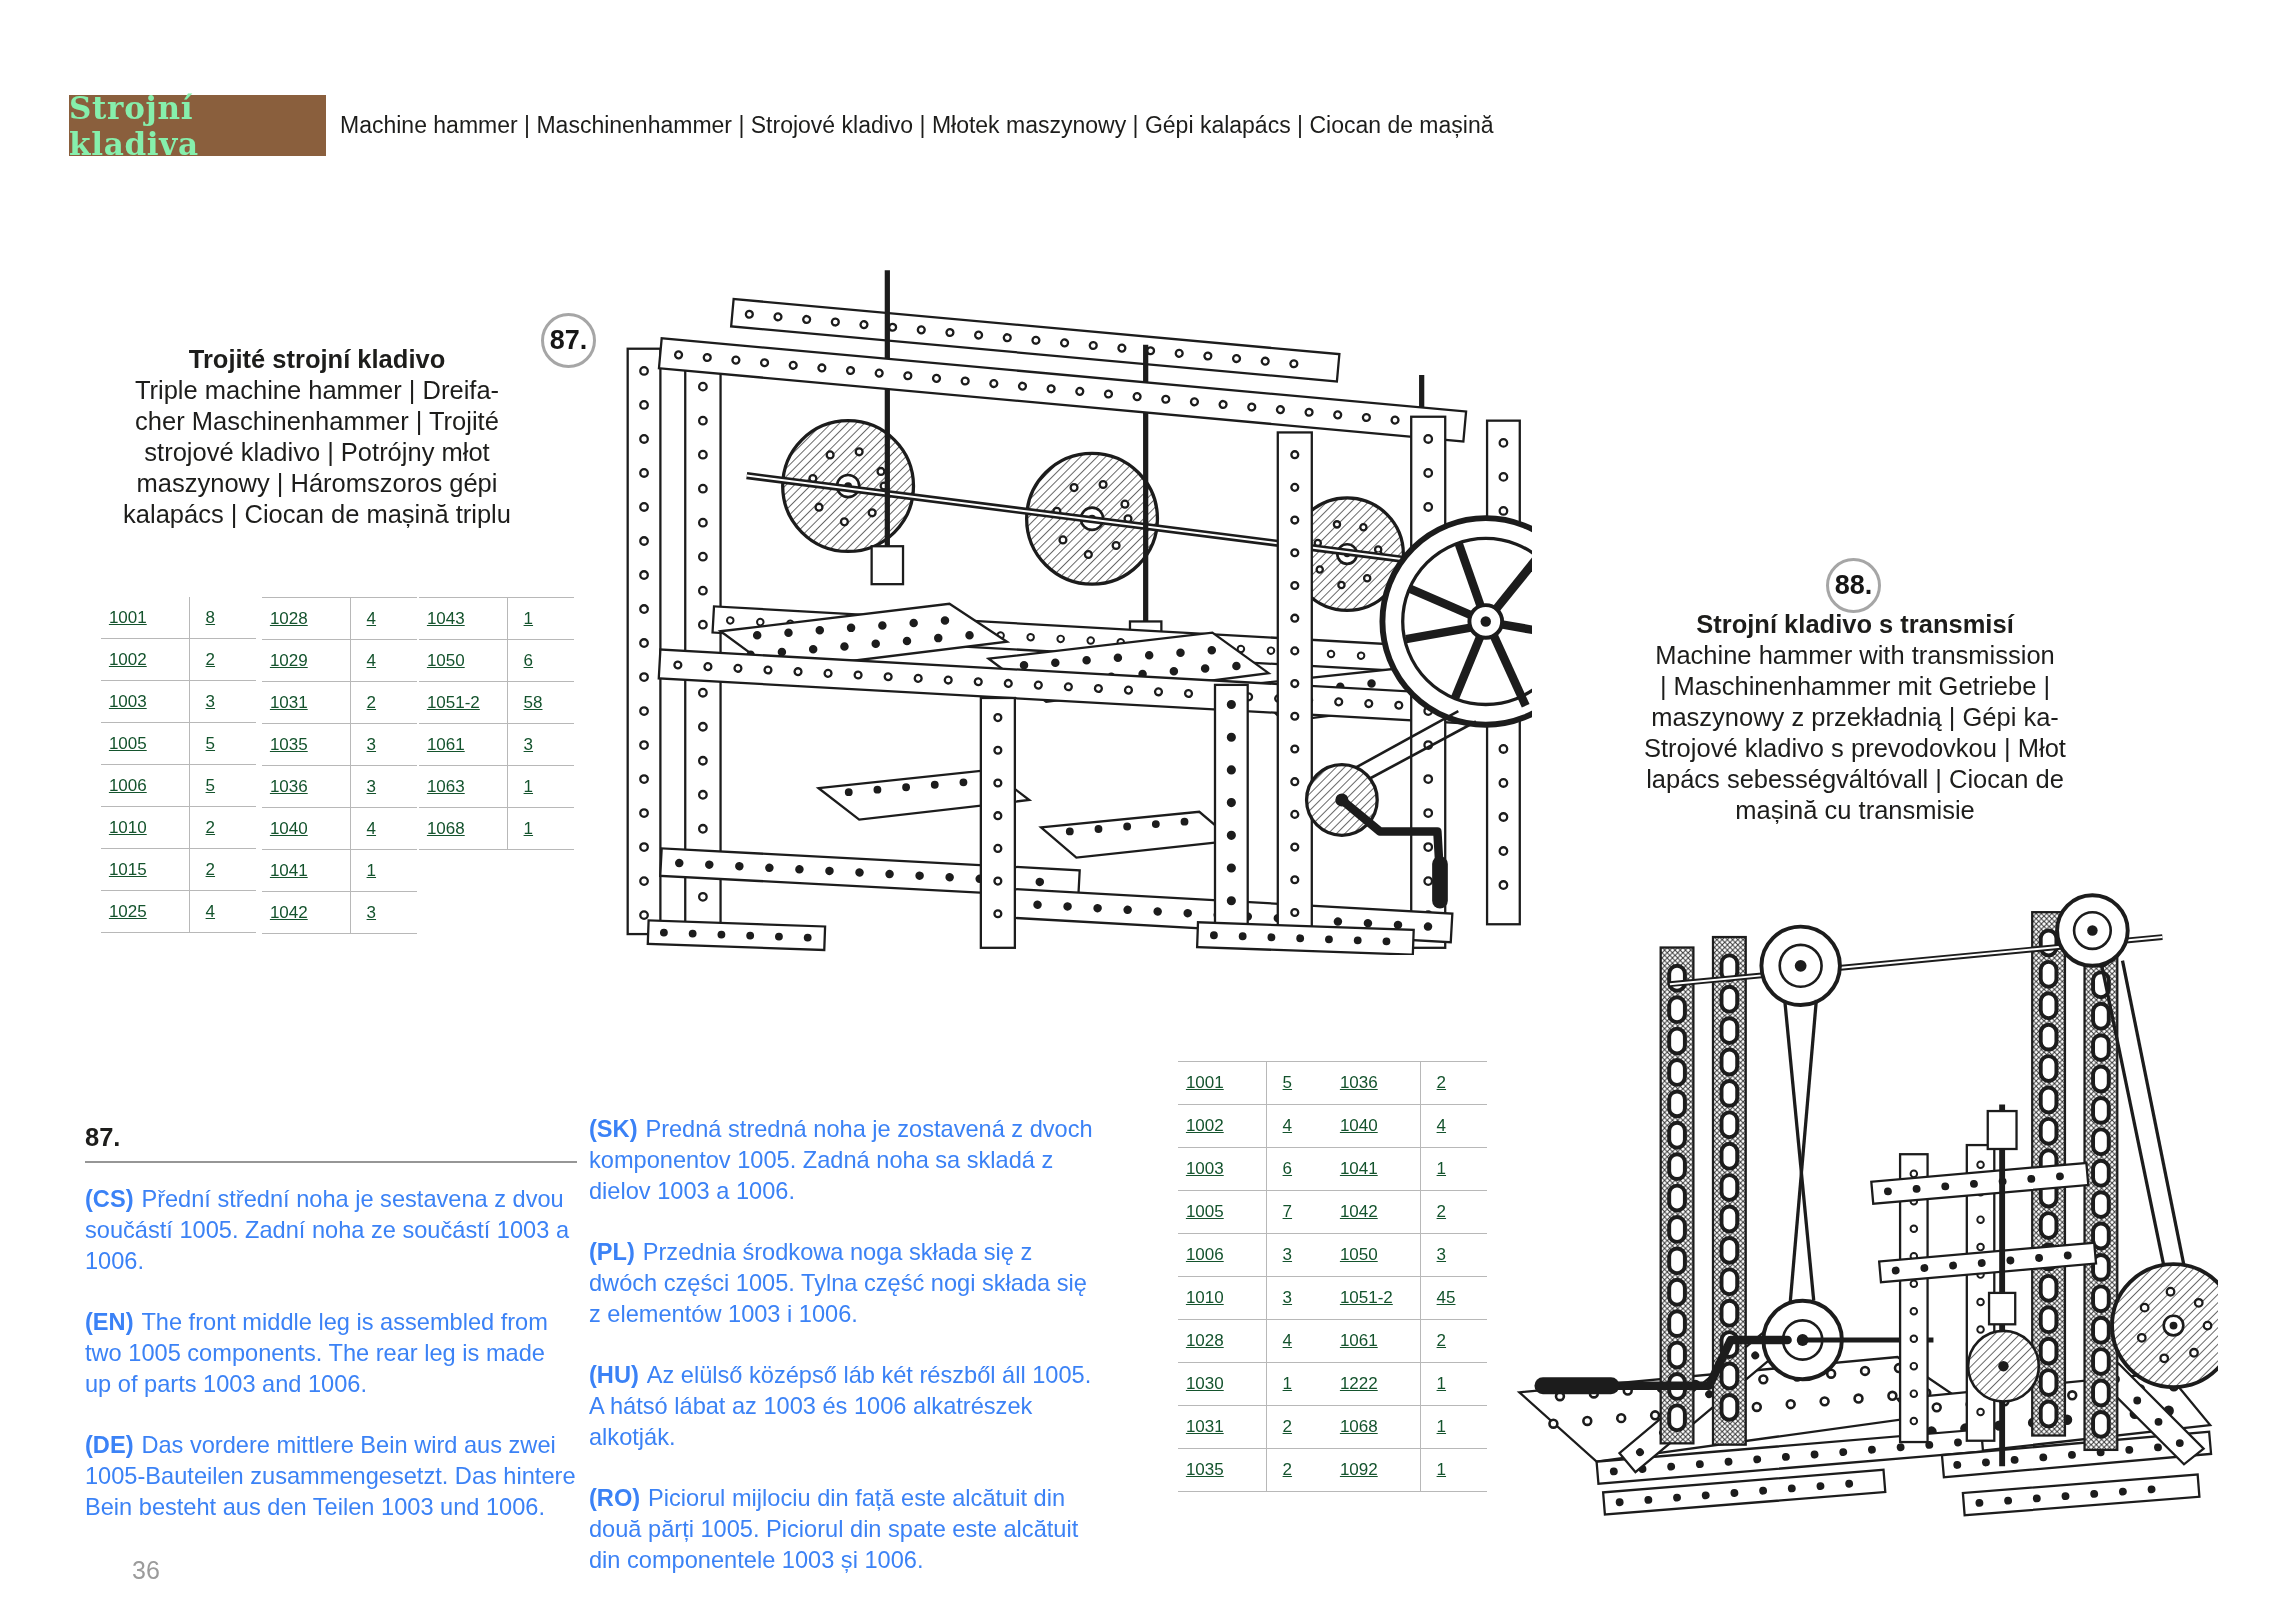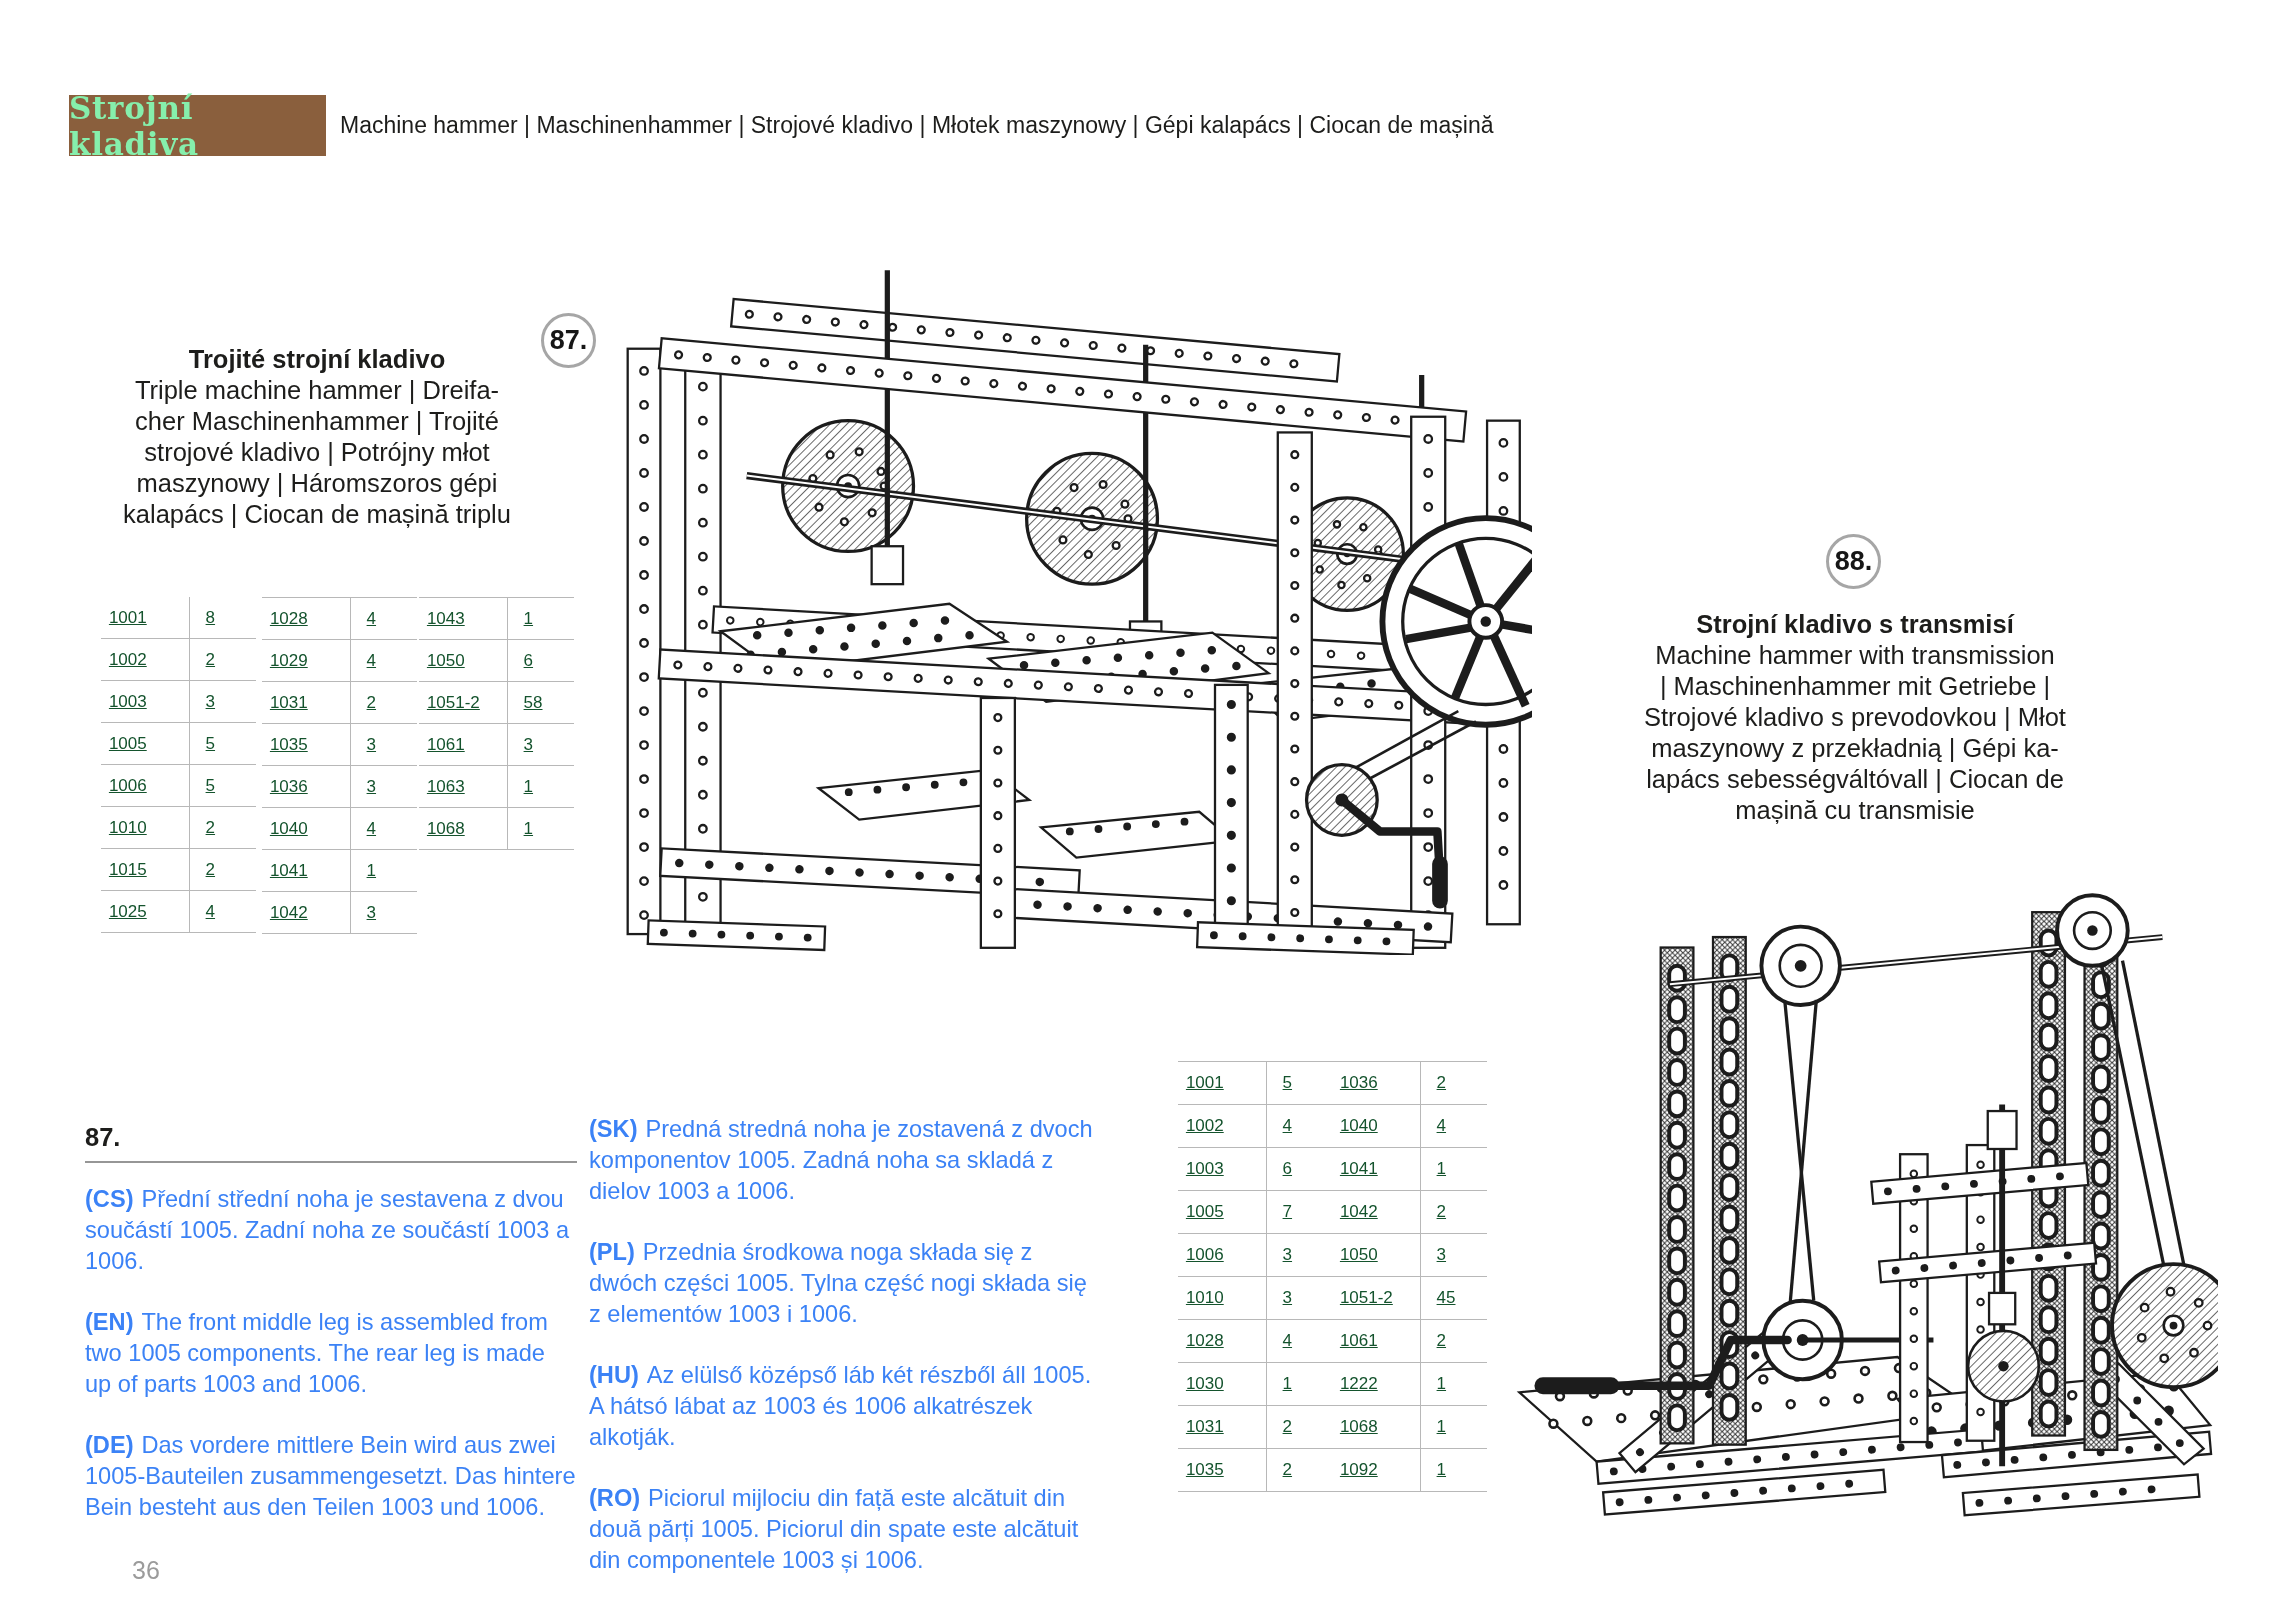--- a/index.html
+++ b/index.html
@@ -327,30 +327,30 @@
       <line class="ln" x1="1305" y1="698" x2="1130" y2="792" stroke-width="4"></line>
       <line class="ln" x1="1278" y1="682" x2="1082" y2="790" stroke-width="4"></line>
 
       <circle cx="1100" cy="818" r="54" fill="url(#h87)" stroke="#1c1c1c" stroke-width="5"></circle>
       <circle cx="1100" cy="818" r="10" fill="#1c1c1c"></circle>
       <polyline class="ln" points="1100,818 1158,866 1246,866 1250,934" stroke-width="13" stroke-linejoin="round" stroke-linecap="round"></polyline>
       <line class="ln" x1="1250" y1="916" x2="1250" y2="972" stroke-width="24" stroke-linecap="round"></line>
     </svg>
   </div>
 
-  <div class="abs badge" style="left:1826px;top:534px;">88.</div>
+  <div class="abs badge" style="left:1826px;top:558px;">88.</div>
 
   <div class="abs titleblock" style="left:1603px;top:609px;width:504px;">
     <div class="mtitle">Strojní kladivo s transmisí</div>
     <div>
 
     <div>Machine hammer with transmission</div>
         <div>| Maschinenhammer mit Getriebe |</div>
+        <div>maszynowy z przekładnią | Gépi ka-</div>
         <div>Strojové kladivo s prevodovkou | Młot</div>
-        <div>maszynowy z przekładnią | Gépi ka-</div>
         <div>lapács sebességváltóvall | Ciocan de</div>
         <div>mașină cu transmisie</div>
       </div>
   </div>
 
   <div class="abs ptable t88" style="left:1178px;top:1061px;">
 
       <div class="prow">
         <span class="pnum">1001</span>
         <span class="pqty">5</span>

